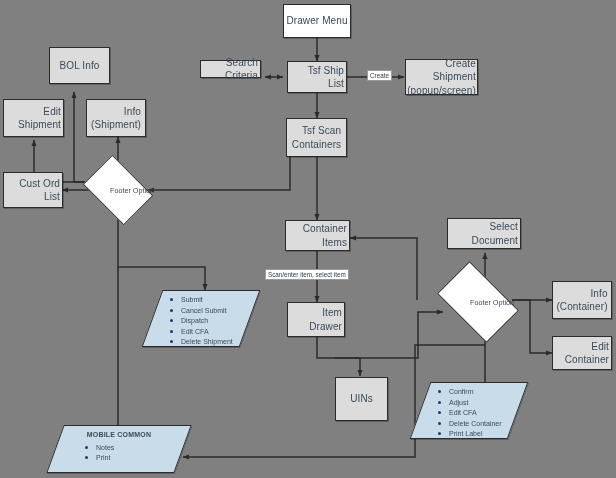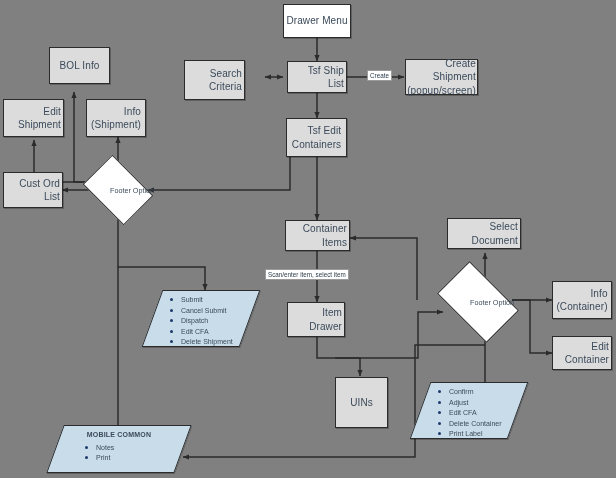--- a/index.html
+++ b/index.html
@@ -135,34 +135,34 @@
   </svg>
 
   <div class="node white" style="left:283px;top:4px;width:68px;height:34px;">
     <span class="lbl">Drawer Menu</span>
   </div>
 
   <div class="node" style="left:287px;top:61px;width:60px;height:32px;">
     <span class="lbl">Tsf Ship List</span>
   </div>
 
-  <div class="node" style="left:184px;top:60px;width:61px;height:40px;">
+  <div class="node" style="left:200px;top:60px;width:61px;height:18px;">
     <span class="lbl">Search Criteria</span>
   </div>
 
   <div class="node" style="left:405px;top:59px;width:73px;height:36px;">
     <span class="lbl">
       <span>Create Shipment</span><br>
       <span>(popup/screen)</span>
     </span>
   </div>
 
   <div class="node" style="left:286px;top:118px;width:61px;height:39px;">
     <span class="lbl">
-      <span>Tsf Edit</span><br>
+      <span>Tsf Scan</span><br>
       <span>Containers</span>
     </span>
   </div>
 
   <div class="node" style="left:41px;top:47px;width:61px;height:37px;margin-left:8px;">
     <span class="lbl">BOL Info</span>
   </div>
 
   <div class="node" style="left:3px;top:99px;width:61px;height:38px;">
     <span class="lbl">Edit Shipment</span>
@@ -193,21 +193,21 @@
   </div>
 
   <div class="edgelabel" style="left:367px;top:70px;">
     <span>Create</span>
   </div>
 
   <div class="node" style="left:287px;top:302px;width:58px;height:35px;">
     <span class="lbl">Item Drawer</span>
   </div>
 
-  <div class="node" style="left:335px;top:377px;width:53px;height:51px;">
+  <div class="node" style="left:335px;top:377px;width:53px;height:44px;">
     <span class="lbl">UINs</span>
   </div>
 
   <div class="node" style="left:447px;top:218px;width:74px;height:31px;">
     <span class="lbl">Select Document</span>
   </div>
 
   <div class="diamond" style="left:443px;top:279px;width:70px;height:46px;">
     <span class="dshape"></span>
     <span class="dlbl">Footer Option</span>

